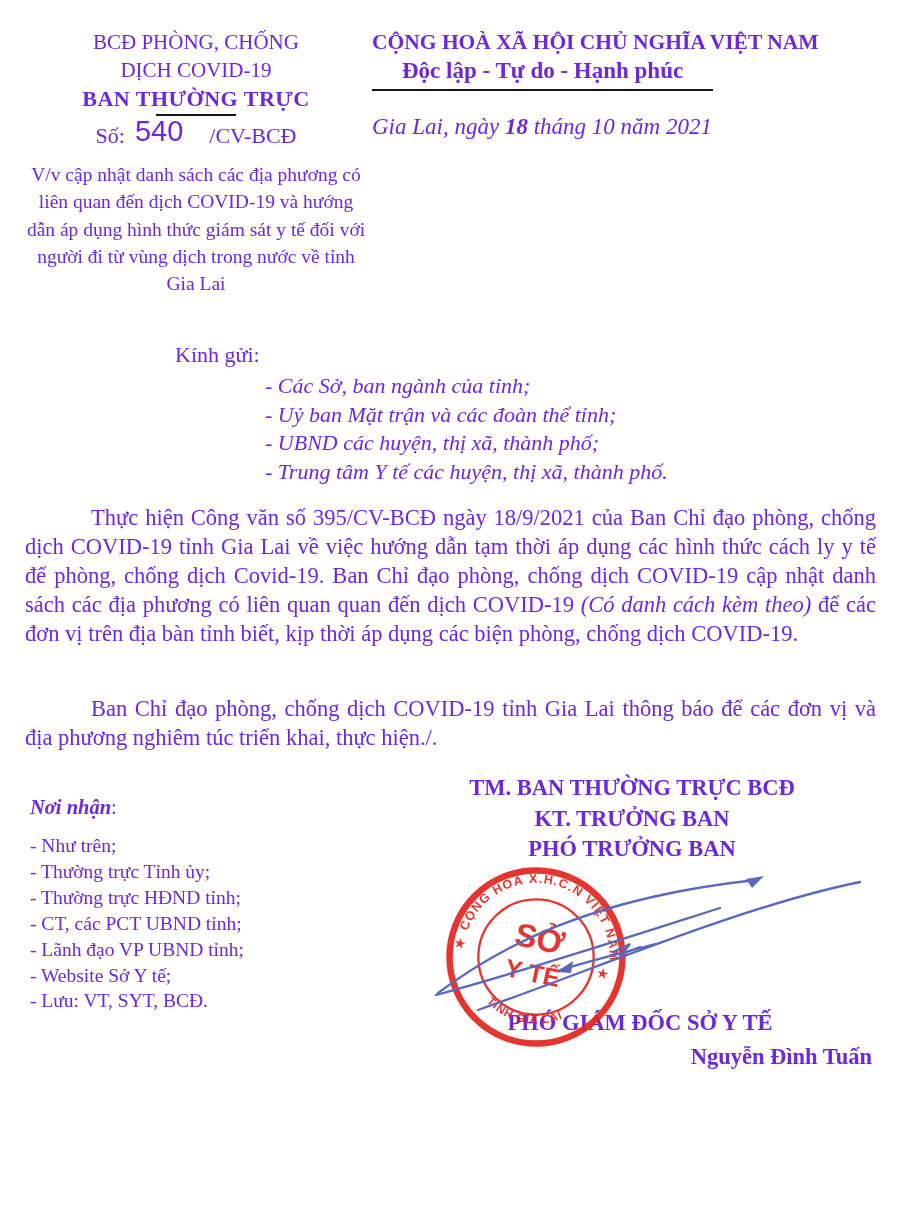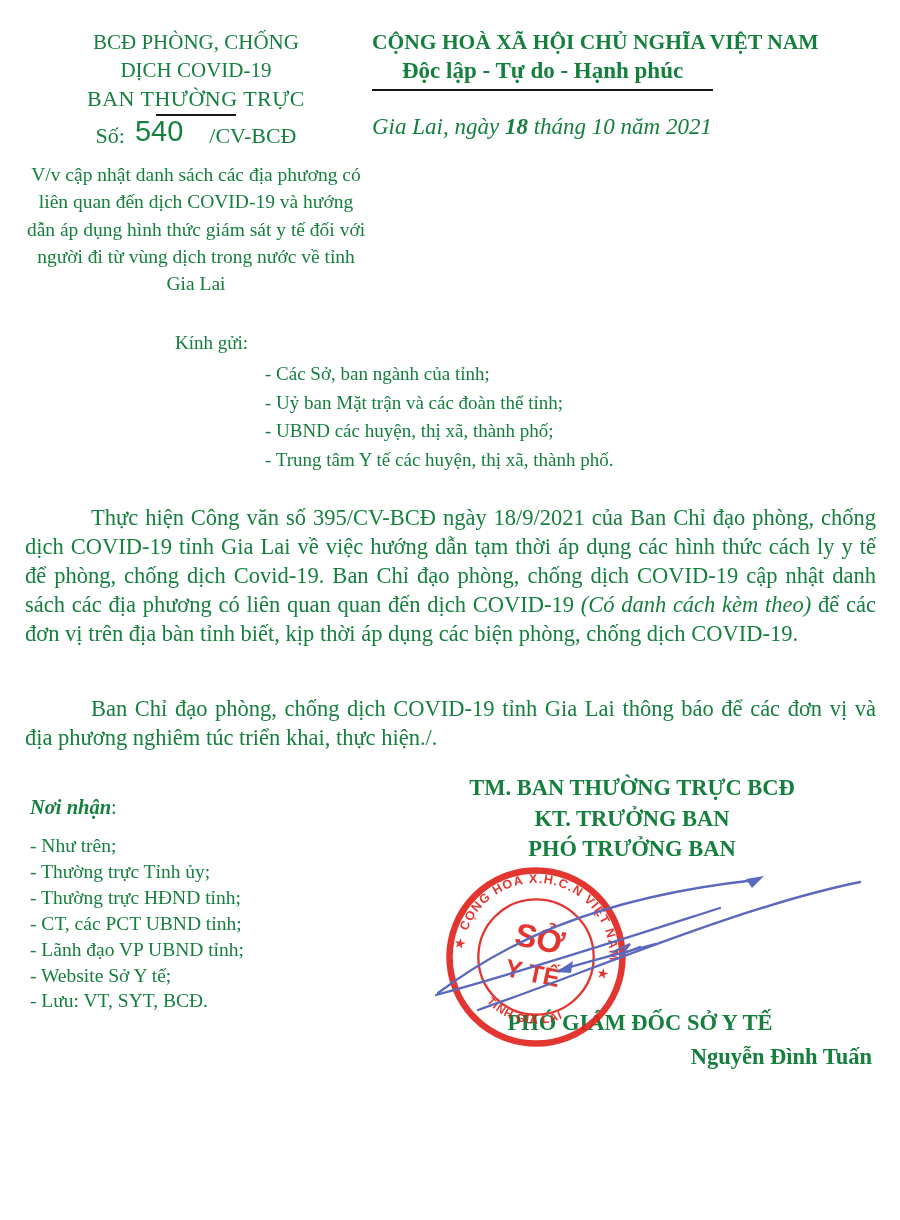--- a/index.html
+++ b/index.html
@@ -1,42 +1,42 @@
 <!DOCTYPE html>
 <html><head>
 <meta charset="utf-8">
 <style>
   html,body { margin:0; padding:0; background:#ffffff; }
   .page {
     position:relative; width:900px; height:1220px; background:#ffffff;
-    font-family:"Liberation Serif", serif; color:#15803d; overflow:hidden;
+    font-family:"Liberation Serif", serif; color:#6d28d9; overflow:hidden;
   }
 
   
   .header-left { position:absolute; left:26px; top:28px; width:340px; text-align:center; }
   .hl-line { font-size:21px; line-height:28px; }
-  .hl-org  { font-size:22px; font-weight:normal; line-height:29px; letter-spacing:.5px; }
+  .hl-org  { font-size:22px; font-weight:bold; line-height:29px; letter-spacing:.5px; }
   .hl-rule { width:80px; border-top:2px solid #161616; height:0; margin:1px auto 2px auto; }
   .hl-so   { font-size:22px; line-height:30px; }
   .hl-so .num { font-family:"Liberation Sans", sans-serif; font-size:29px; margin:0 26px 0 10px; position:relative; top:-2px; }
   .hl-subject { margin-top:10px; font-size:19.5px; line-height:27.3px; }
 
   
   .header-right { position:absolute; left:372px; top:28px; width:492px; text-align:left; }
   .hr-line1 { font-size:21.5px; font-weight:bold; line-height:28px; }
   .hr-motto { display:inline-block; font-size:23px; font-weight:bold; line-height:29px;
               border-bottom:2px solid #161616; padding:0 30px 4px 30px; }
   .hr-date  { margin-top:23px; font-size:23px; font-style:italic; }
   .hr-date .day { font-weight:bold; }
 
   
-  .recipients { position:absolute; left:175px; top:328px; font-size:19px; }
+  .recipients { position:absolute; left:175px; top:340px; font-size:22px; }
   .rec-label { line-height:30px; }
   .rec-items { margin-left:90px; margin-top:2px; }
-  .rec-item  { line-height:28.5px; }
+  .rec-item  { line-height:28.5px;font-style:italic; }
 
   
   .body-p { position:absolute; left:25px; width:851px; font-size:22.5px; line-height:29px;
             text-align:justify; text-indent:66px; }
   .p1 { top:503px; }
   .p2 { top:694px; }
   .italic { font-style:italic; }
 
   
   .sig-head { position:absolute; left:400px; top:773px; width:464px; text-align:center;

